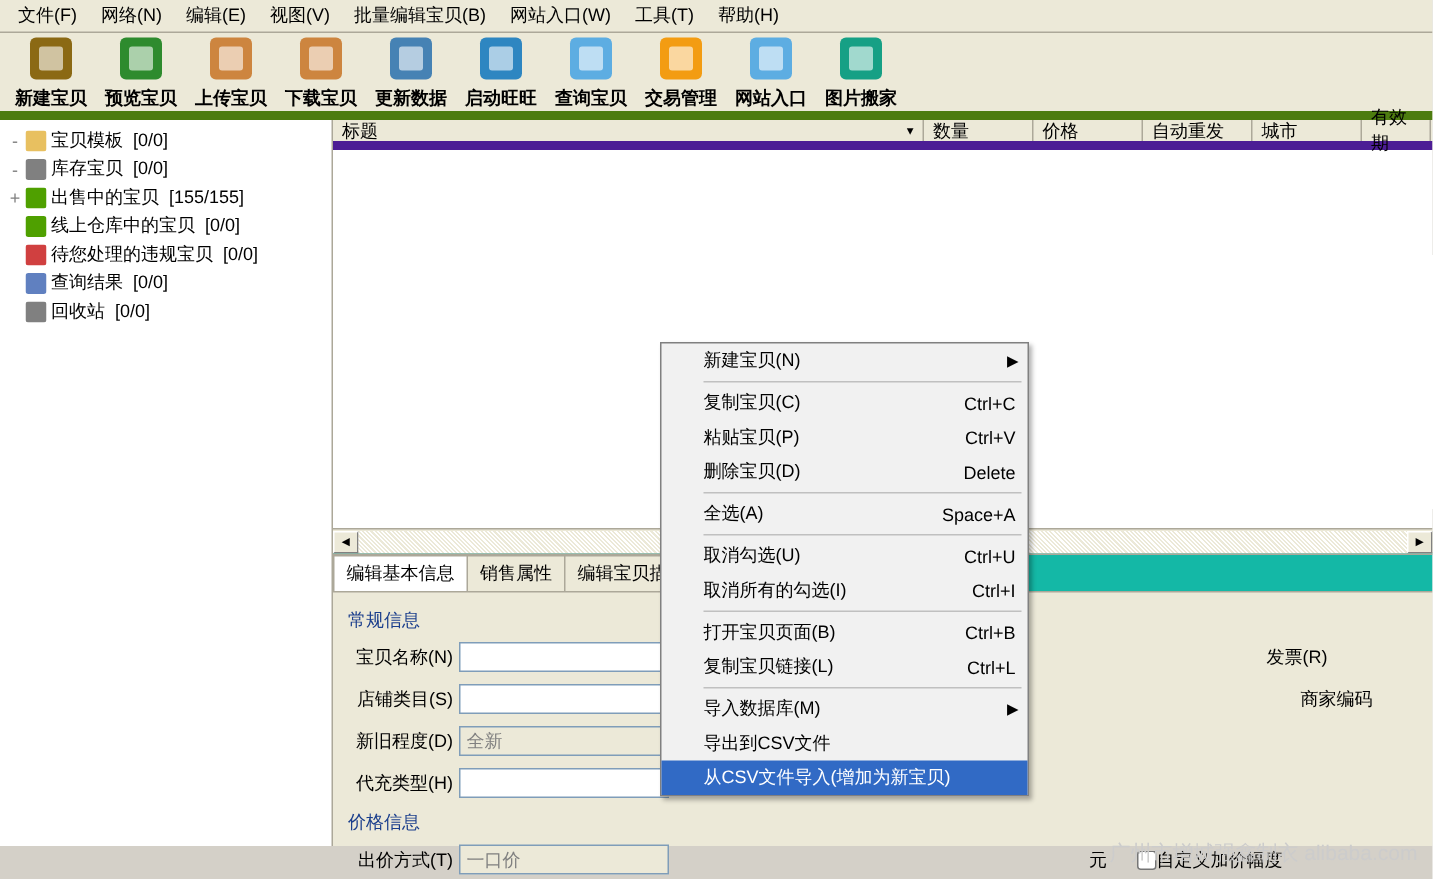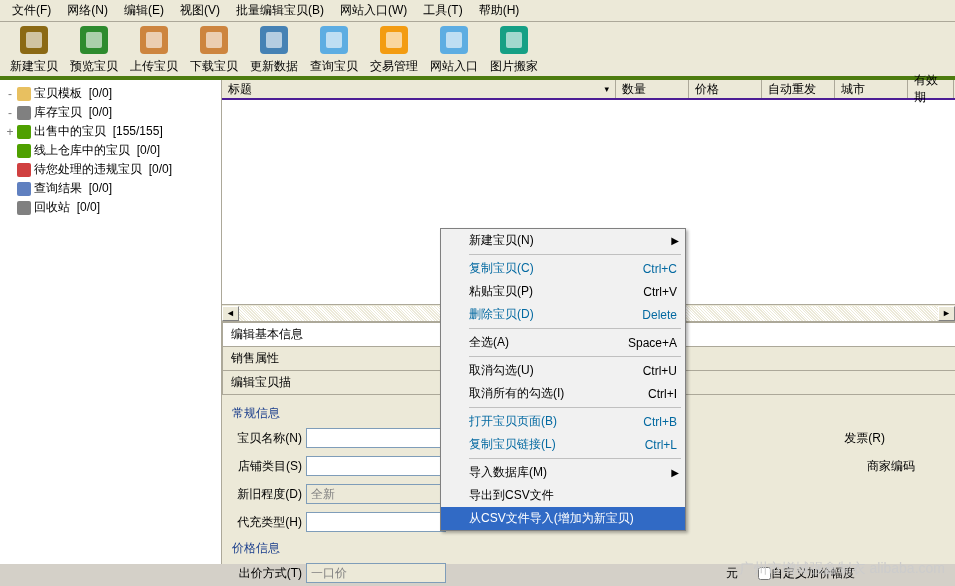--- a/index.html
+++ b/index.html
@@ -1,47 +1,47 @@
 <!DOCTYPE html>
 <html><head>
 <meta charset="utf-8">
 <style>
 * { margin: 0; padding: 0; box-sizing: border-box; font-family: "SimSun", "宋体", sans-serif; font-size: 12px; }
 body { background: #d4d0c8; overflow: hidden; width: 955px; height: 586px; }
 .menubar { background: #ece9d8; border-bottom: 1px solid #aca899; display: flex; height: 22px; align-items: center; padding-left: 4px; }
 .menubar span { padding: 2px 8px; cursor: pointer; }
-.toolbar { background: #ece9d8; border-bottom: 4px solid #4d7c0f; display: flex; padding: 2px 4px; height: 58px; align-items: center; }
+.toolbar { background: #ece9d8; border-bottom: 6px solid #4d7c0f; display: flex; padding: 2px 4px; height: 58px; align-items: center; font-weight: bold; }
 .tool-btn { display: flex; flex-direction: column; align-items: center; padding: 2px 6px; cursor: pointer; }
 .tool-btn .ico { width: 32px; height: 32px; display: flex; align-items: center; justify-content: center; }
 .tool-btn .lbl { margin-top: 2px; color: #000; }
 .main { display: flex; height: 484px; }
 .sidebar { width: 222px; background: #fff; border-right: 1px solid #aca899; overflow: auto; }
 .tree { padding: 4px; }
 .tree-item { display: flex; align-items: center; padding: 1px 0; white-space: nowrap; }
 .tree-item .exp { width: 12px; text-align: center; color: #808080; cursor: pointer; }
 .tree-item .ti-ico { width: 16px; height: 16px; margin-right: 2px; display: inline-flex; align-items: center; justify-content: center; }
 .content { flex: 1; display: flex; flex-direction: column; background: #fff; }
-.grid-head { display: flex; background: #ece9d8; border-bottom: 2px solid #4c1d95; height: 20px; }
+.grid-head { display: flex; background: #ece9d8; border-bottom: 6px solid #4c1d95; height: 20px; }
 .gh-cell { border-right: 1px solid #aca899; padding: 2px 6px; display: flex; align-items: center; }
 .grid-body { flex: 1; position: relative; overflow: hidden; }
 .scroll-h { height: 17px; background: #ece9d8; border-top: 1px solid #aca899; display: flex; align-items: center; }
 .scroll-h .sb-btn { width: 17px; height: 15px; background: #ece9d8; border: 1px solid #fff; border-right-color: #808080; border-bottom-color: #808080; display:flex; align-items:center; justify-content:center; font-size:9px; color:#000; }
 .scroll-h .sb-track { flex:1; background: repeating-linear-gradient(45deg,#ece9d8,#ece9d8 1px,#fff 1px,#fff 2px); height:15px; }
-.tabs { display: flex; background: #701a75; border-top: 1px solid #aca899; flex-direction: column; }
+.tabs { display: flex; background: #14b8a6; border-top: 1px solid #aca899; }
 .tab { padding: 3px 8px; border: 1px solid #aca899; border-bottom: none; background: #ece9d8; cursor: pointer; margin-right: -1px; }
 .tab.active { background: #fff; position: relative; z-index: 1; }
 .form-area { background: #ece9d8; padding: 6px 10px; border-top: 1px solid #aca899; height: 170px; }
 .form-section { color: #1a3e8c; margin: 4px 0 6px 0; }
 .form-row { display: flex; align-items: center; margin: 3px 0 8px 0; }
 .form-row .fl { width: 70px; text-align: right; margin-right: 4px; }
 .form-row .fi { border: 1px solid #7f9db9; background: #fff; height: 20px; padding: 0 4px; }
 .form-row .ro { background: #ece9d8; color: #808080; }
 .ctx-menu { position: absolute; left: 440px; top: 228px; width: 246px; background: #f1f1f1; border: 1px solid #808080; box-shadow: 2px 2px 3px rgba(0,0,0,.3); z-index: 100; }
 .ctx-item { display: flex; align-items: center; padding: 3px 8px 3px 28px; position: relative; cursor: pointer; }
-.ctx-item.disabled { color: #0369a1; justify-content: center; }
+.ctx-item.disabled { color: #000000; justify-content: center; }
 .ctx-item .sc { margin-left: auto; }
 .ctx-item .arrow { position: absolute; right: 6px; font-size: 10px; }
 .ctx-item.hl { background: #316ac5; color: #fff; }
 .ctx-sep { height: 1px; background: #c0c0c0; margin: 2px 4px 2px 28px; }
 .watermark { position: absolute; right: 10px; bottom: 8px; color: #ccc; font-size: 14px; pointer-events:none; }
 </style>
 </head>
 <body>
 
 <div class="menubar">
@@ -97,20 +97,29 @@
         <svg width="32" height="32">
           <rect x="2" y="2" width="28" height="28" rx="4" fill="#4682b4"></rect>
           <rect x="8" y="8" width="16" height="16" rx="2" fill="#fff" opacity="0.6"></rect>
         </svg>
       </div>
       <span class="lbl">更新数据</span>
     </div>
     <div class="tool-btn">
       <div class="ico">
         <svg width="32" height="32">
+          <rect x="2" y="2" width="28" height="28" rx="4" fill="#2e86c1"></rect>
+          <rect x="8" y="8" width="16" height="16" rx="2" fill="#fff" opacity="0.6"></rect>
+        </svg>
+      </div>
+      <span class="lbl">启动旺旺</span>
+    </div>
+    <div class="tool-btn">
+      <div class="ico">
+        <svg width="32" height="32">
           <rect x="2" y="2" width="28" height="28" rx="4" fill="#5dade2"></rect>
           <rect x="8" y="8" width="16" height="16" rx="2" fill="#fff" opacity="0.6"></rect>
         </svg>
       </div>
       <span class="lbl">查询宝贝</span>
     </div>
     <div class="tool-btn">
       <div class="ico">
         <svg width="32" height="32">
           <rect x="2" y="2" width="28" height="28" rx="4" fill="#f39c12"></rect>

